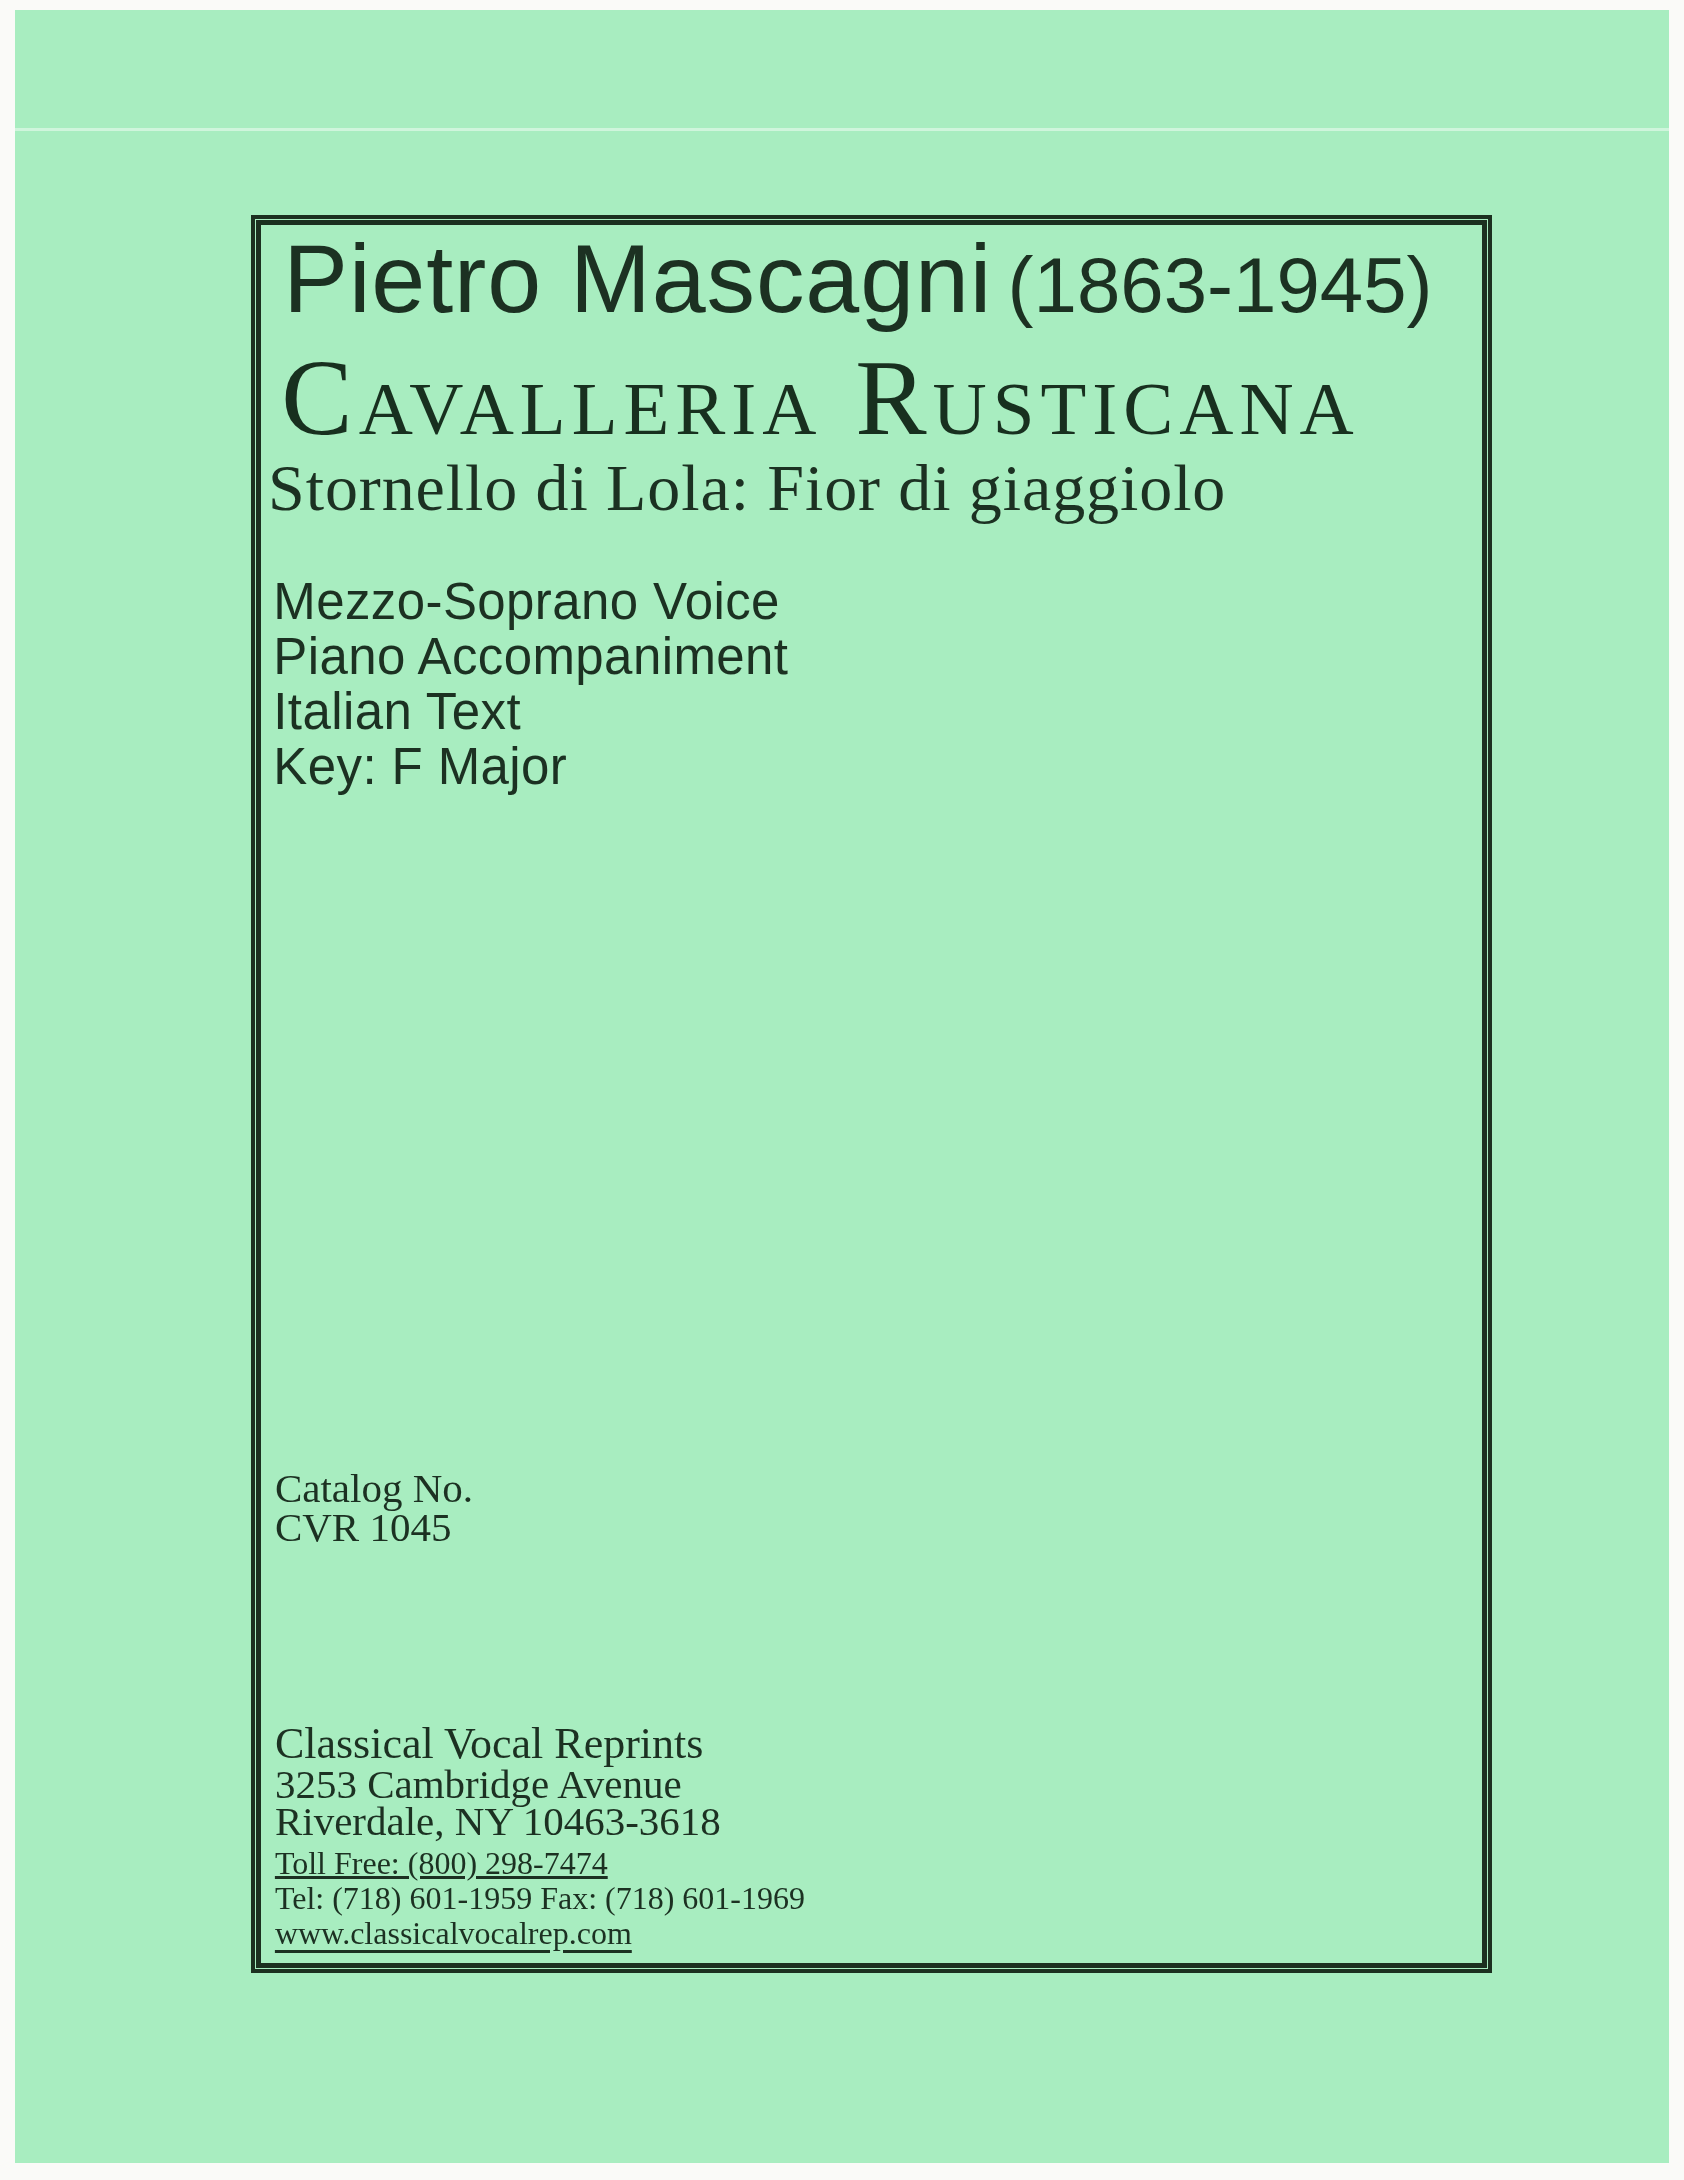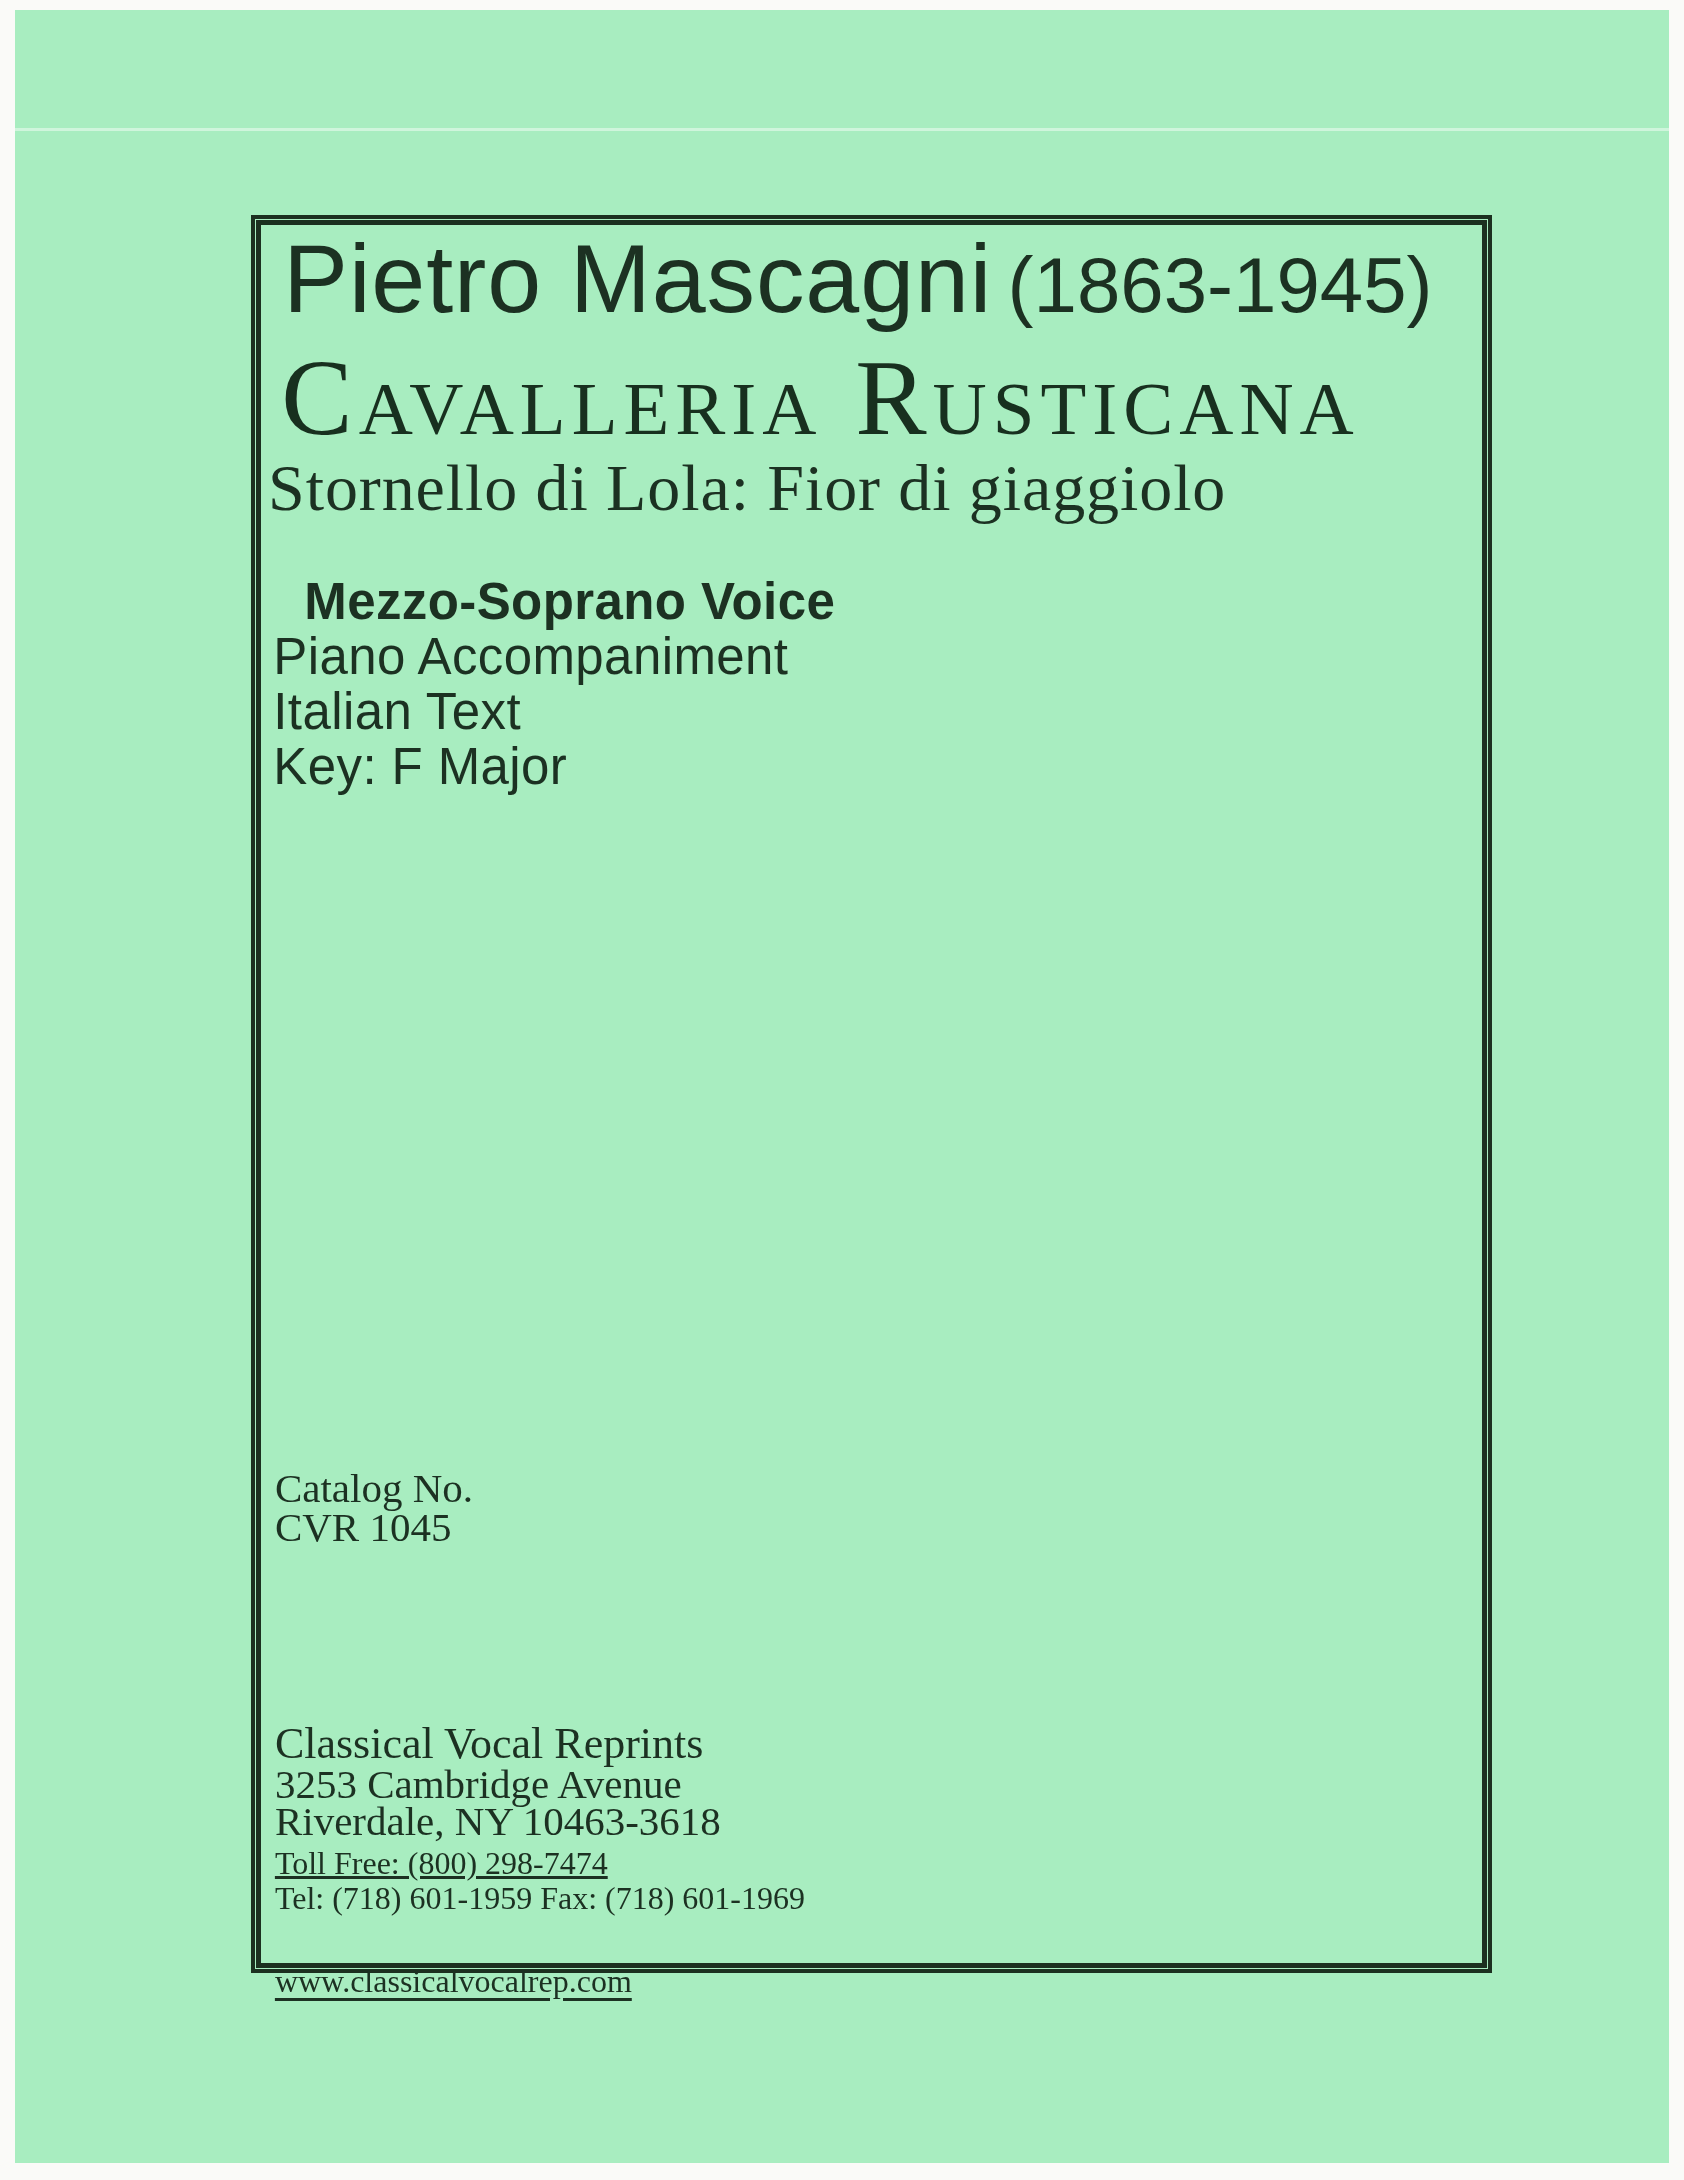--- a/index.html
+++ b/index.html
@@ -60,37 +60,36 @@
     top: 227px; left: 6.8px;
     font-size: 66px; line-height: 1.1;
     letter-spacing: 0.9px;
   }
   .details {
     top: 349px; left: 12px;
     font-family: "Liberation Sans", sans-serif;
     font-size: 51px; line-height: 55px;
     letter-spacing: 0.4px;
   }
-  .details .bold-line { font-weight: 700; margin-left: 31px; }
+  .details .bold-line { font-weight: 400; }
   .catalog {
     top: 1244px; left: 13.6px;
     font-size: 41px; line-height: 39px;
   }
   .publisher { top: 1497px; left: 13.6px; }
   .pub-name  { font-size: 44px; line-height: 44px; font-weight: 400; }
   .pub-addr  { font-size: 41px; line-height: 37px; }
   .pub-small { font-size: 32px; line-height: 32px; }
   .pub-toll  { line-height: 36px; padding-top: 5.1px; text-decoration: underline; }
   .pub-tel   { line-height: 34px; }
   .pub-url   {
     line-height: 36px;
     text-decoration: underline;
     text-decoration-thickness: 2.6px;
     text-underline-offset: 6px;
-    margin-top: 48px;
   }
 </style>
 </head>
 <body>
 
 <div class="paper">
   <div class="scan-band"></div>
 
   <div class="frame">
     <div class="frame-inner">

